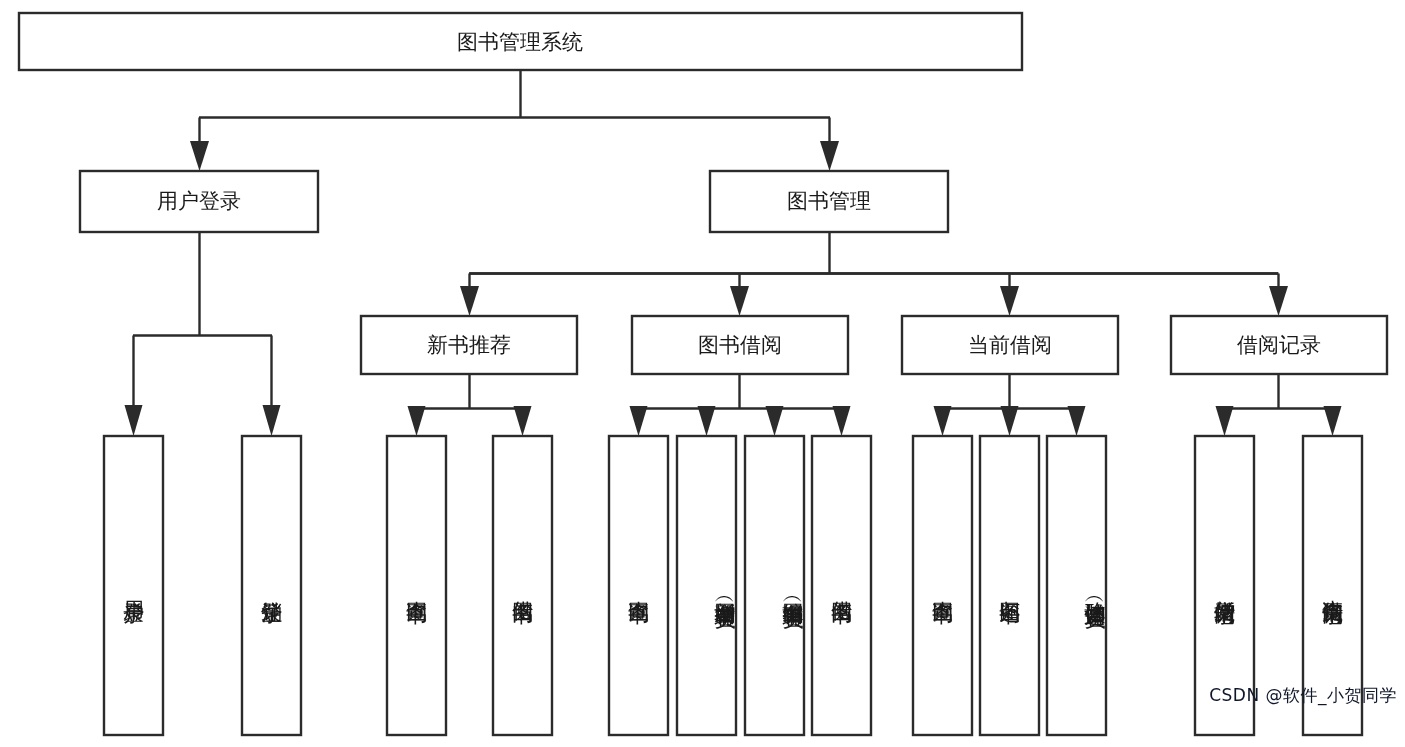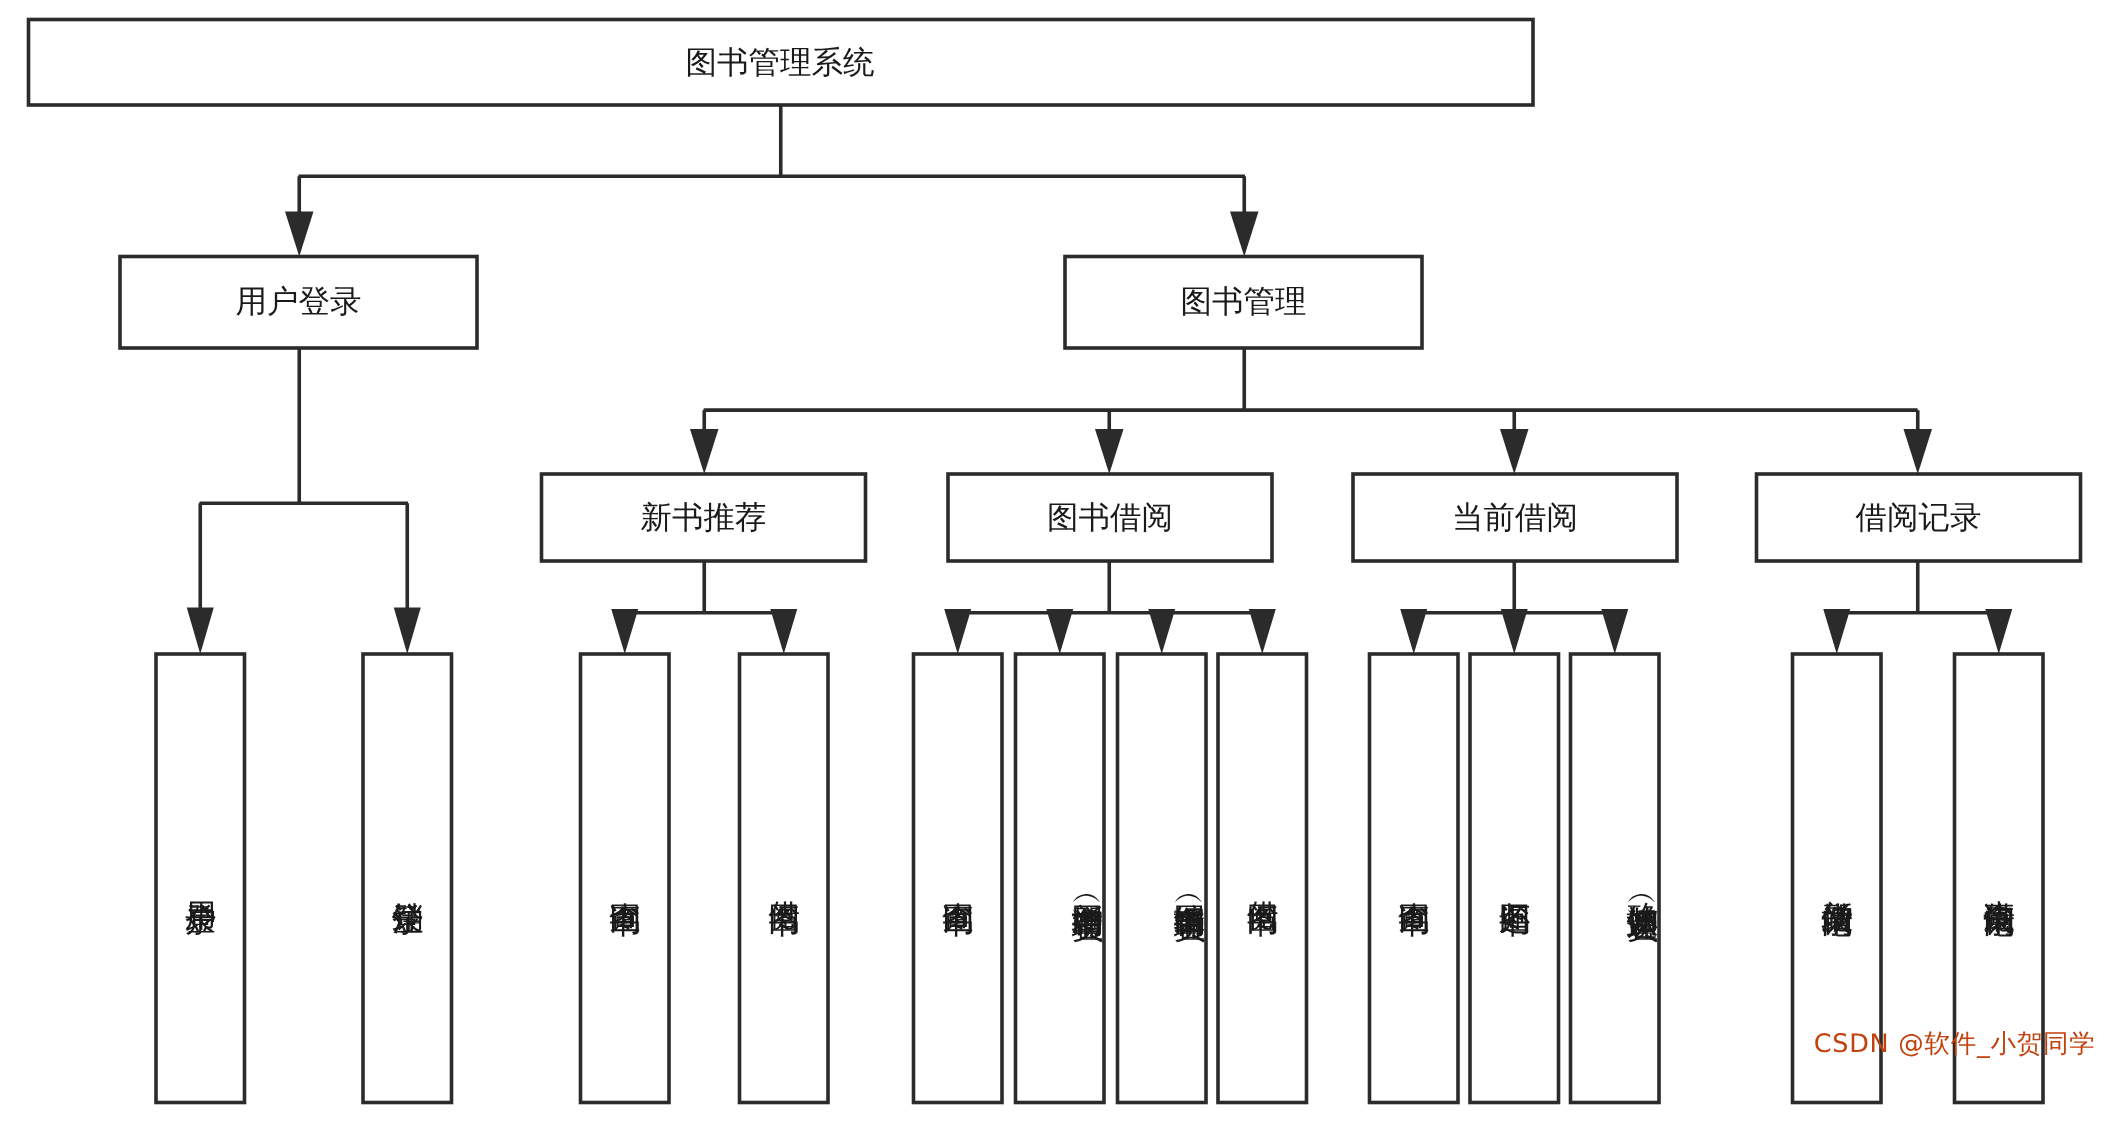--- a/index.html
+++ b/index.html
@@ -62,21 +62,21 @@
     text-align: center;
     white-space: nowrap;
     pointer-events: none;
   }
   #watermark {
     position: absolute;
     right: 8px;
     bottom: 4px;
     font-family: "DejaVu Sans", "Liberation Sans", sans-serif;
     font-size: 17px;
-    color: #c2410c;
+    color: #0f172a;
     letter-spacing: 0.5px;
     white-space: nowrap;
   }
 </style>
 </head>
 <body>
 
 <div id="diagram-root">
 
   <svg id="flow" viewBox="0 0 1405 747">

